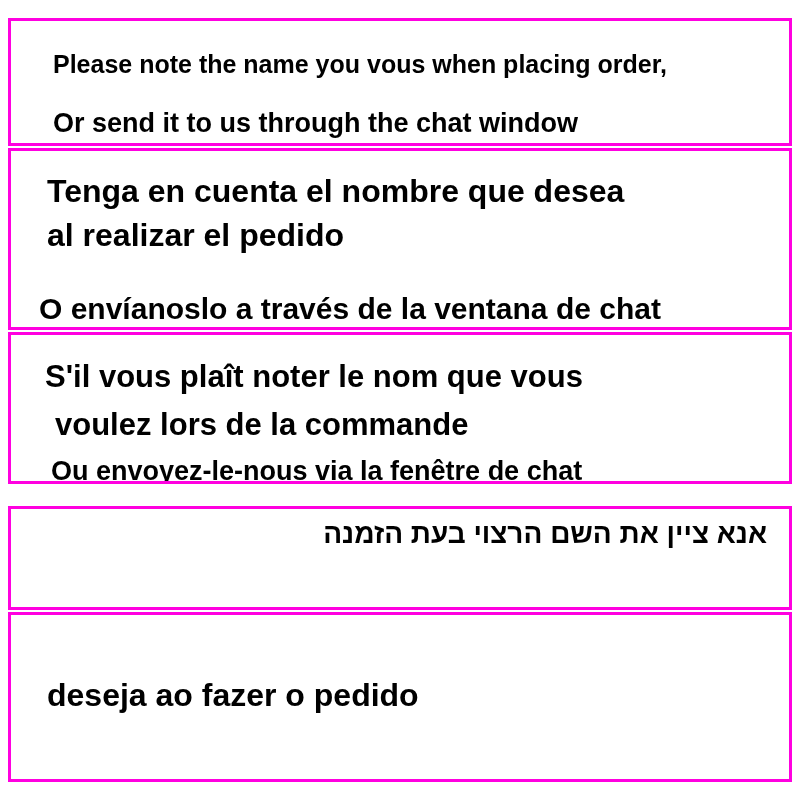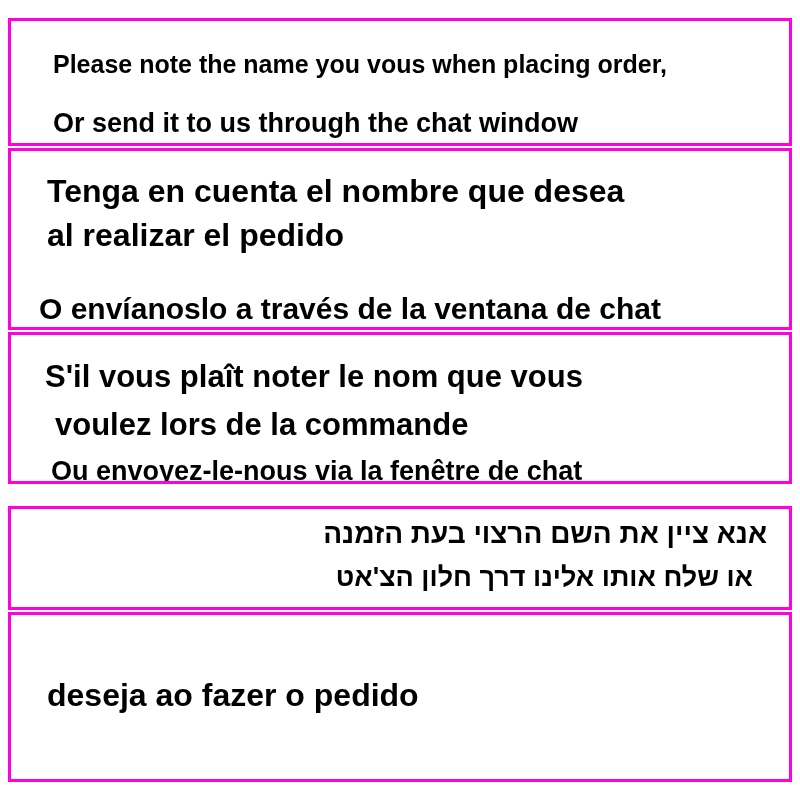--- a/index.html
+++ b/index.html
@@ -79,20 +79,19 @@
   </div>
 
   <div class="panel" id="panel-fr">
     <div class="line l1">S'il vous plaît noter le nom que vous</div>
     <div class="line l3">Ou envoyez-le-nous via la fenêtre de chat</div>
     <div class="line l2">voulez lors de la commande</div>
   </div>
 
   <div class="panel" id="panel-he">
     <div class="line l1">אנא ציין את השם הרצוי בעת הזמנה</div>
-    <div class="line l2">או שלח אותו אלינו דרך חלון הצ'אט</div>
   </div>
 
   <div class="panel" id="panel-pt">
     <div class="line l2">deseja ao fazer o pedido</div>
   </div>
 
 </div>
 
 </body></html>

